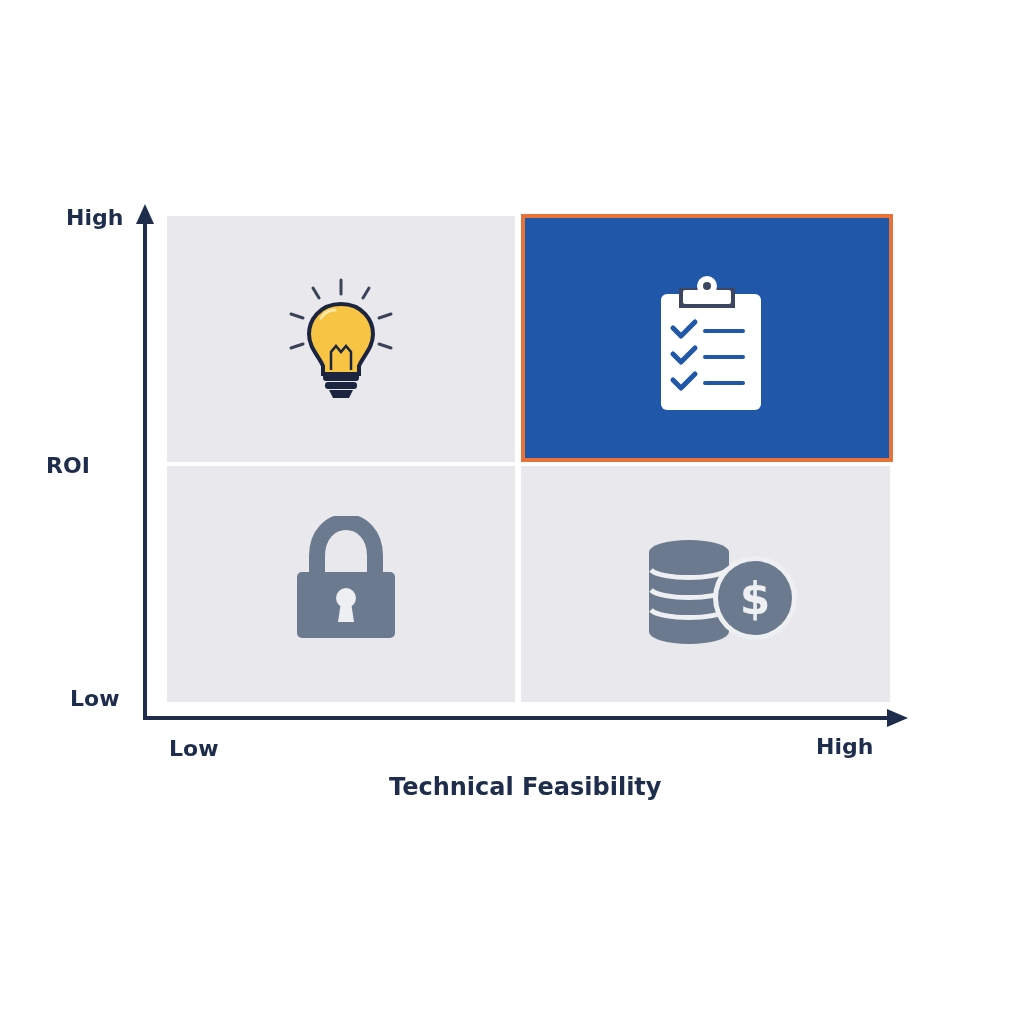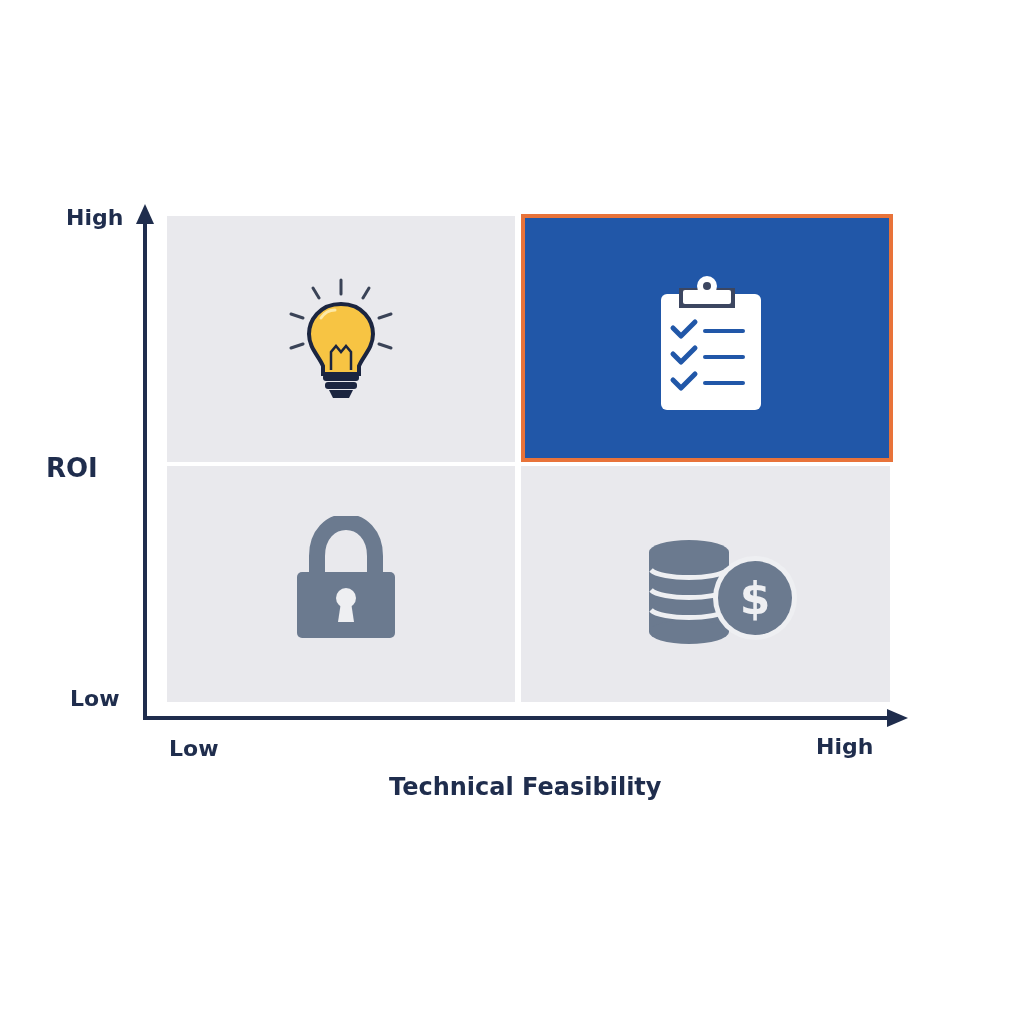--- a/index.html
+++ b/index.html
@@ -96,17 +96,17 @@
     <line x1="145" y1="222" x2="145" y2="720" stroke="#1f2d4d" stroke-width="4"></line>
     <polygon points="145,204 136,224 154,224" fill="#1f2d4d"></polygon>
   </g>
   <g>
     <line x1="143" y1="718" x2="890" y2="718" stroke="#1f2d4d" stroke-width="4"></line>
     <polygon points="908,718 887,709 887,727" fill="#1f2d4d"></polygon>
   </g>
 </svg>
 
 <div class="lbl" style="left:66px; top:205px; font-size:22px;">High</div>
-<div class="lbl" style="left:46px; top:453px; font-size:26px;">ROI</div>
+<div class="lbl" style="left:46px; top:453px; font-size:22px;">ROI</div>
 <div class="lbl" style="left:70px; top:686px; font-size:22px;">Low</div>
 <div class="lbl" style="left:169px; top:736px; font-size:22px;">Low</div>
 <div class="lbl" style="left:389px; top:744px; font-size:24px;margin-top:29px;">Technical Feasibility</div>
 <div class="lbl" style="left:816px; top:734px; font-size:22px;">High</div>
 
 </body></html>

